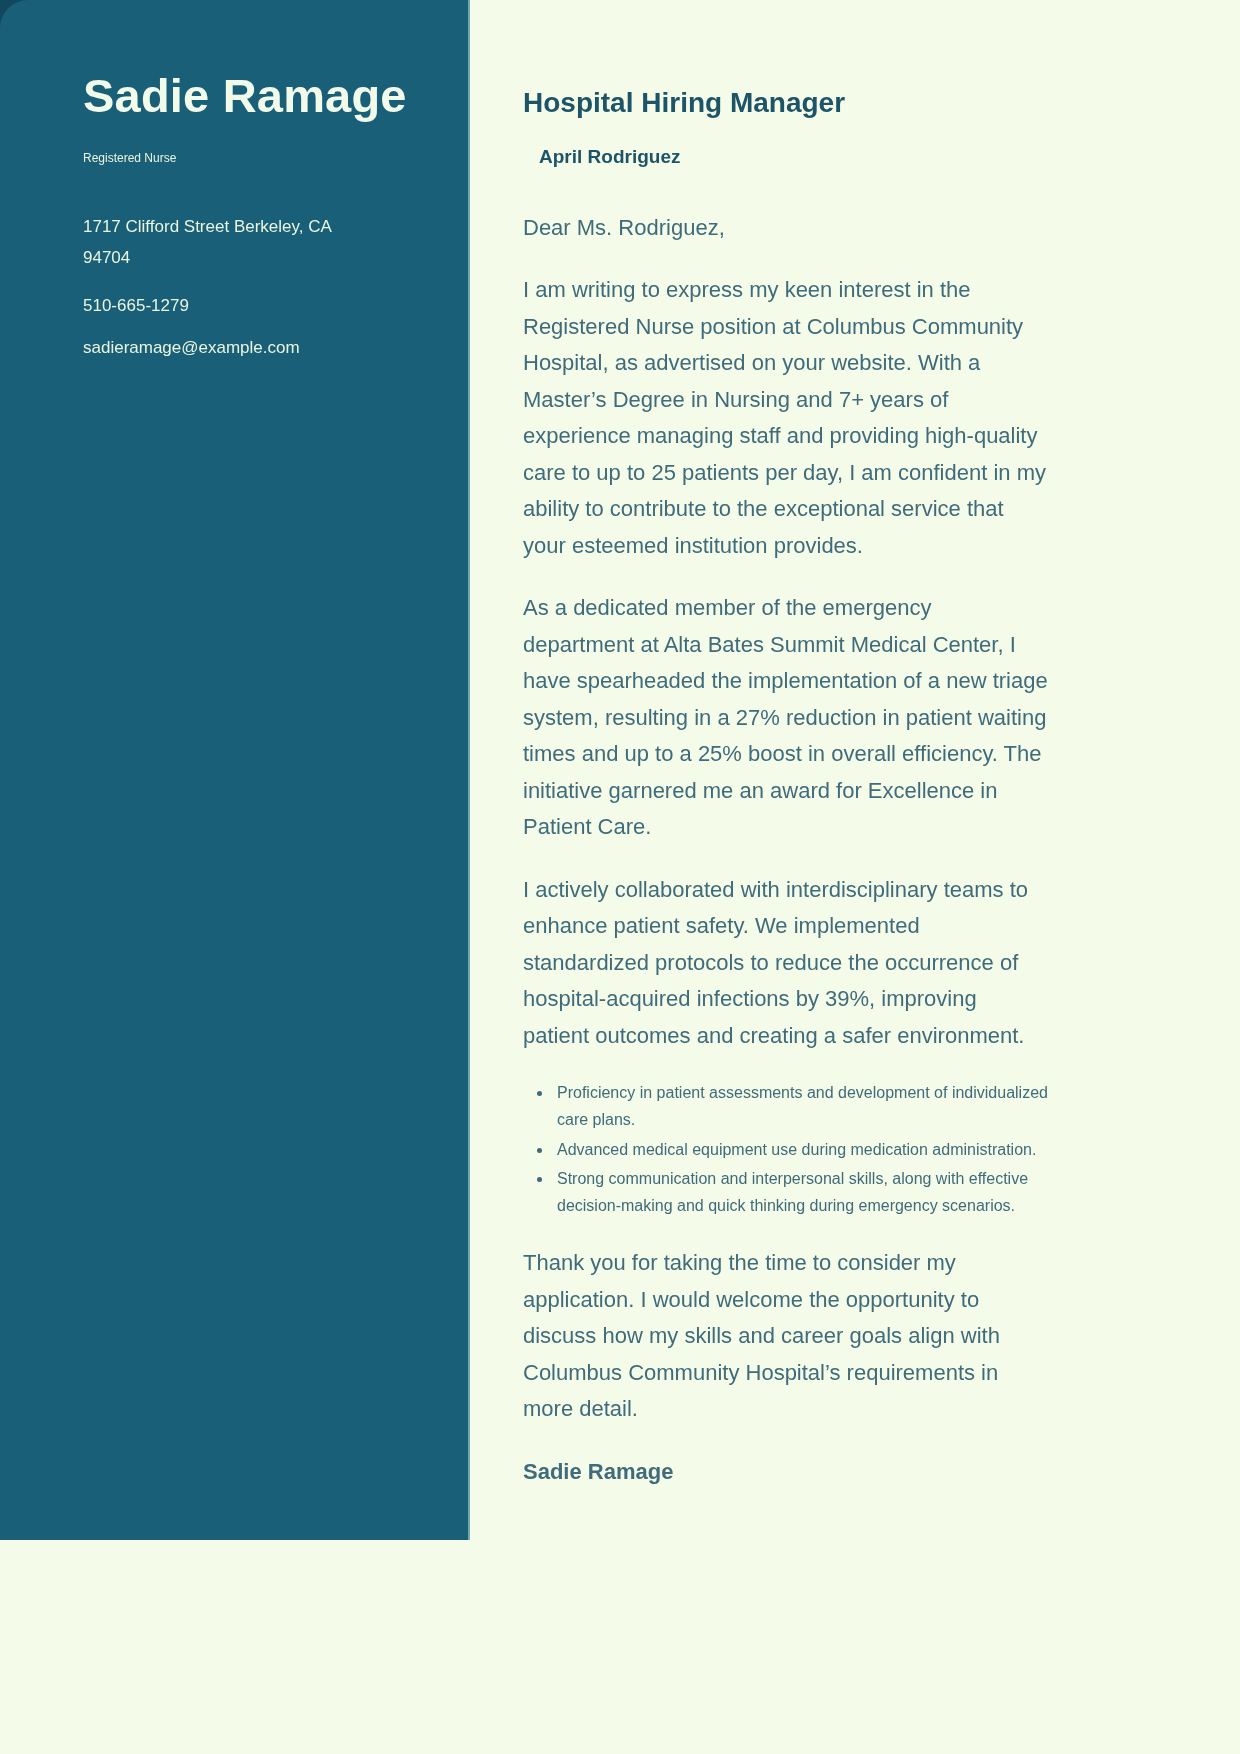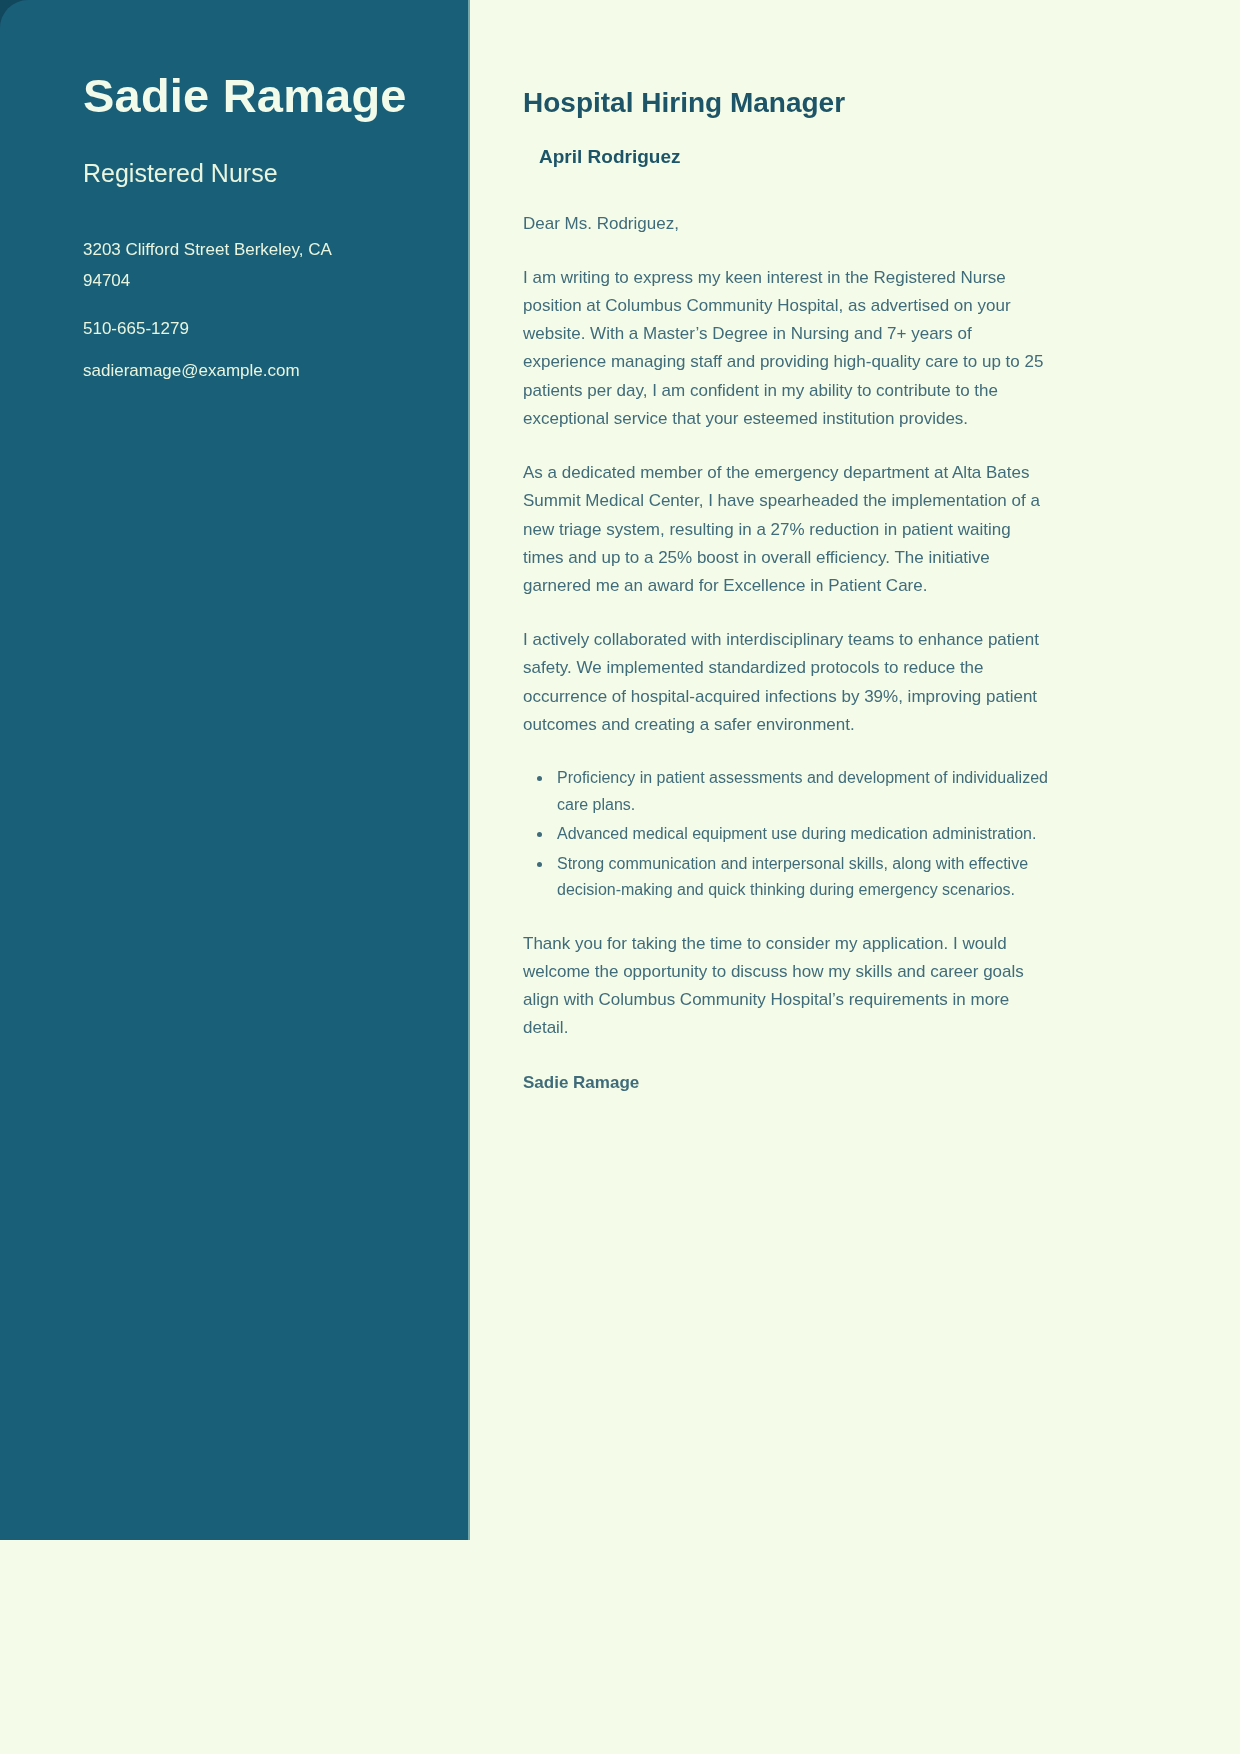--- a/index.html
+++ b/index.html
@@ -45,22 +45,22 @@
   }
   .name {
     margin: 0;
     font-size: 47px;
     line-height: 1.38;
     font-weight: 700;
     color: var(--name-color);
     letter-spacing: 0.2px;
   }
   .job-title {
-    margin-top: 30px;
-    font-size: 25px;
+    margin-top: 22px;
+    font-size: 12px;
     color: var(--sidebar-text);
   }
   .contact {
     margin-top: 46px;
     font-size: 17px;
   }
   .contact p { margin: 0 0 22px; }
   .contact .address { line-height: 1.85; }
   .main {
     position: absolute;
@@ -76,21 +76,21 @@
     color: var(--heading-color);
   }
   .recipient-name {
     margin: 0 16px 42px;
     font-size: 19px;
     font-weight: 700;
     color: var(--heading-color);
   }
   .main p {
     margin: 0 0 26px;
-    font-size: 17px;
+    font-size: 22px;
     line-height: 1.66;
     color: var(--body-color);
   }
   .gap-lg { margin-top: 28px; }
   .strengths {
     margin: 0 0 26px;
     padding: 0 0 0 30px;
     list-style: disc;
   }
   .strengths li {
@@ -113,21 +113,21 @@
 
 <div class="page">
 
   <div class="corner-backdrop"></div>
 
   <aside class="sidebar">
     <h1 class="name">Sadie Ramage</h1>
     <div class="job-title">Registered Nurse</div>
     <div class="contact">
       <p class="address">
-          <span style="display:block;">3203 Clifford Street Berkeley, CA</span>
+          <span style="display:block;">1717 Clifford Street Berkeley, CA</span>
           <span style="display:block;">94704</span>
         </p>
       <p>510-665-1279</p>
       <p>sadieramage@example.com</p>
     </div>
   </aside>
 
   <main class="main">
     <div class="main-inner">
       <h2 class="recipient-title">Hospital Hiring Manager</h2>

